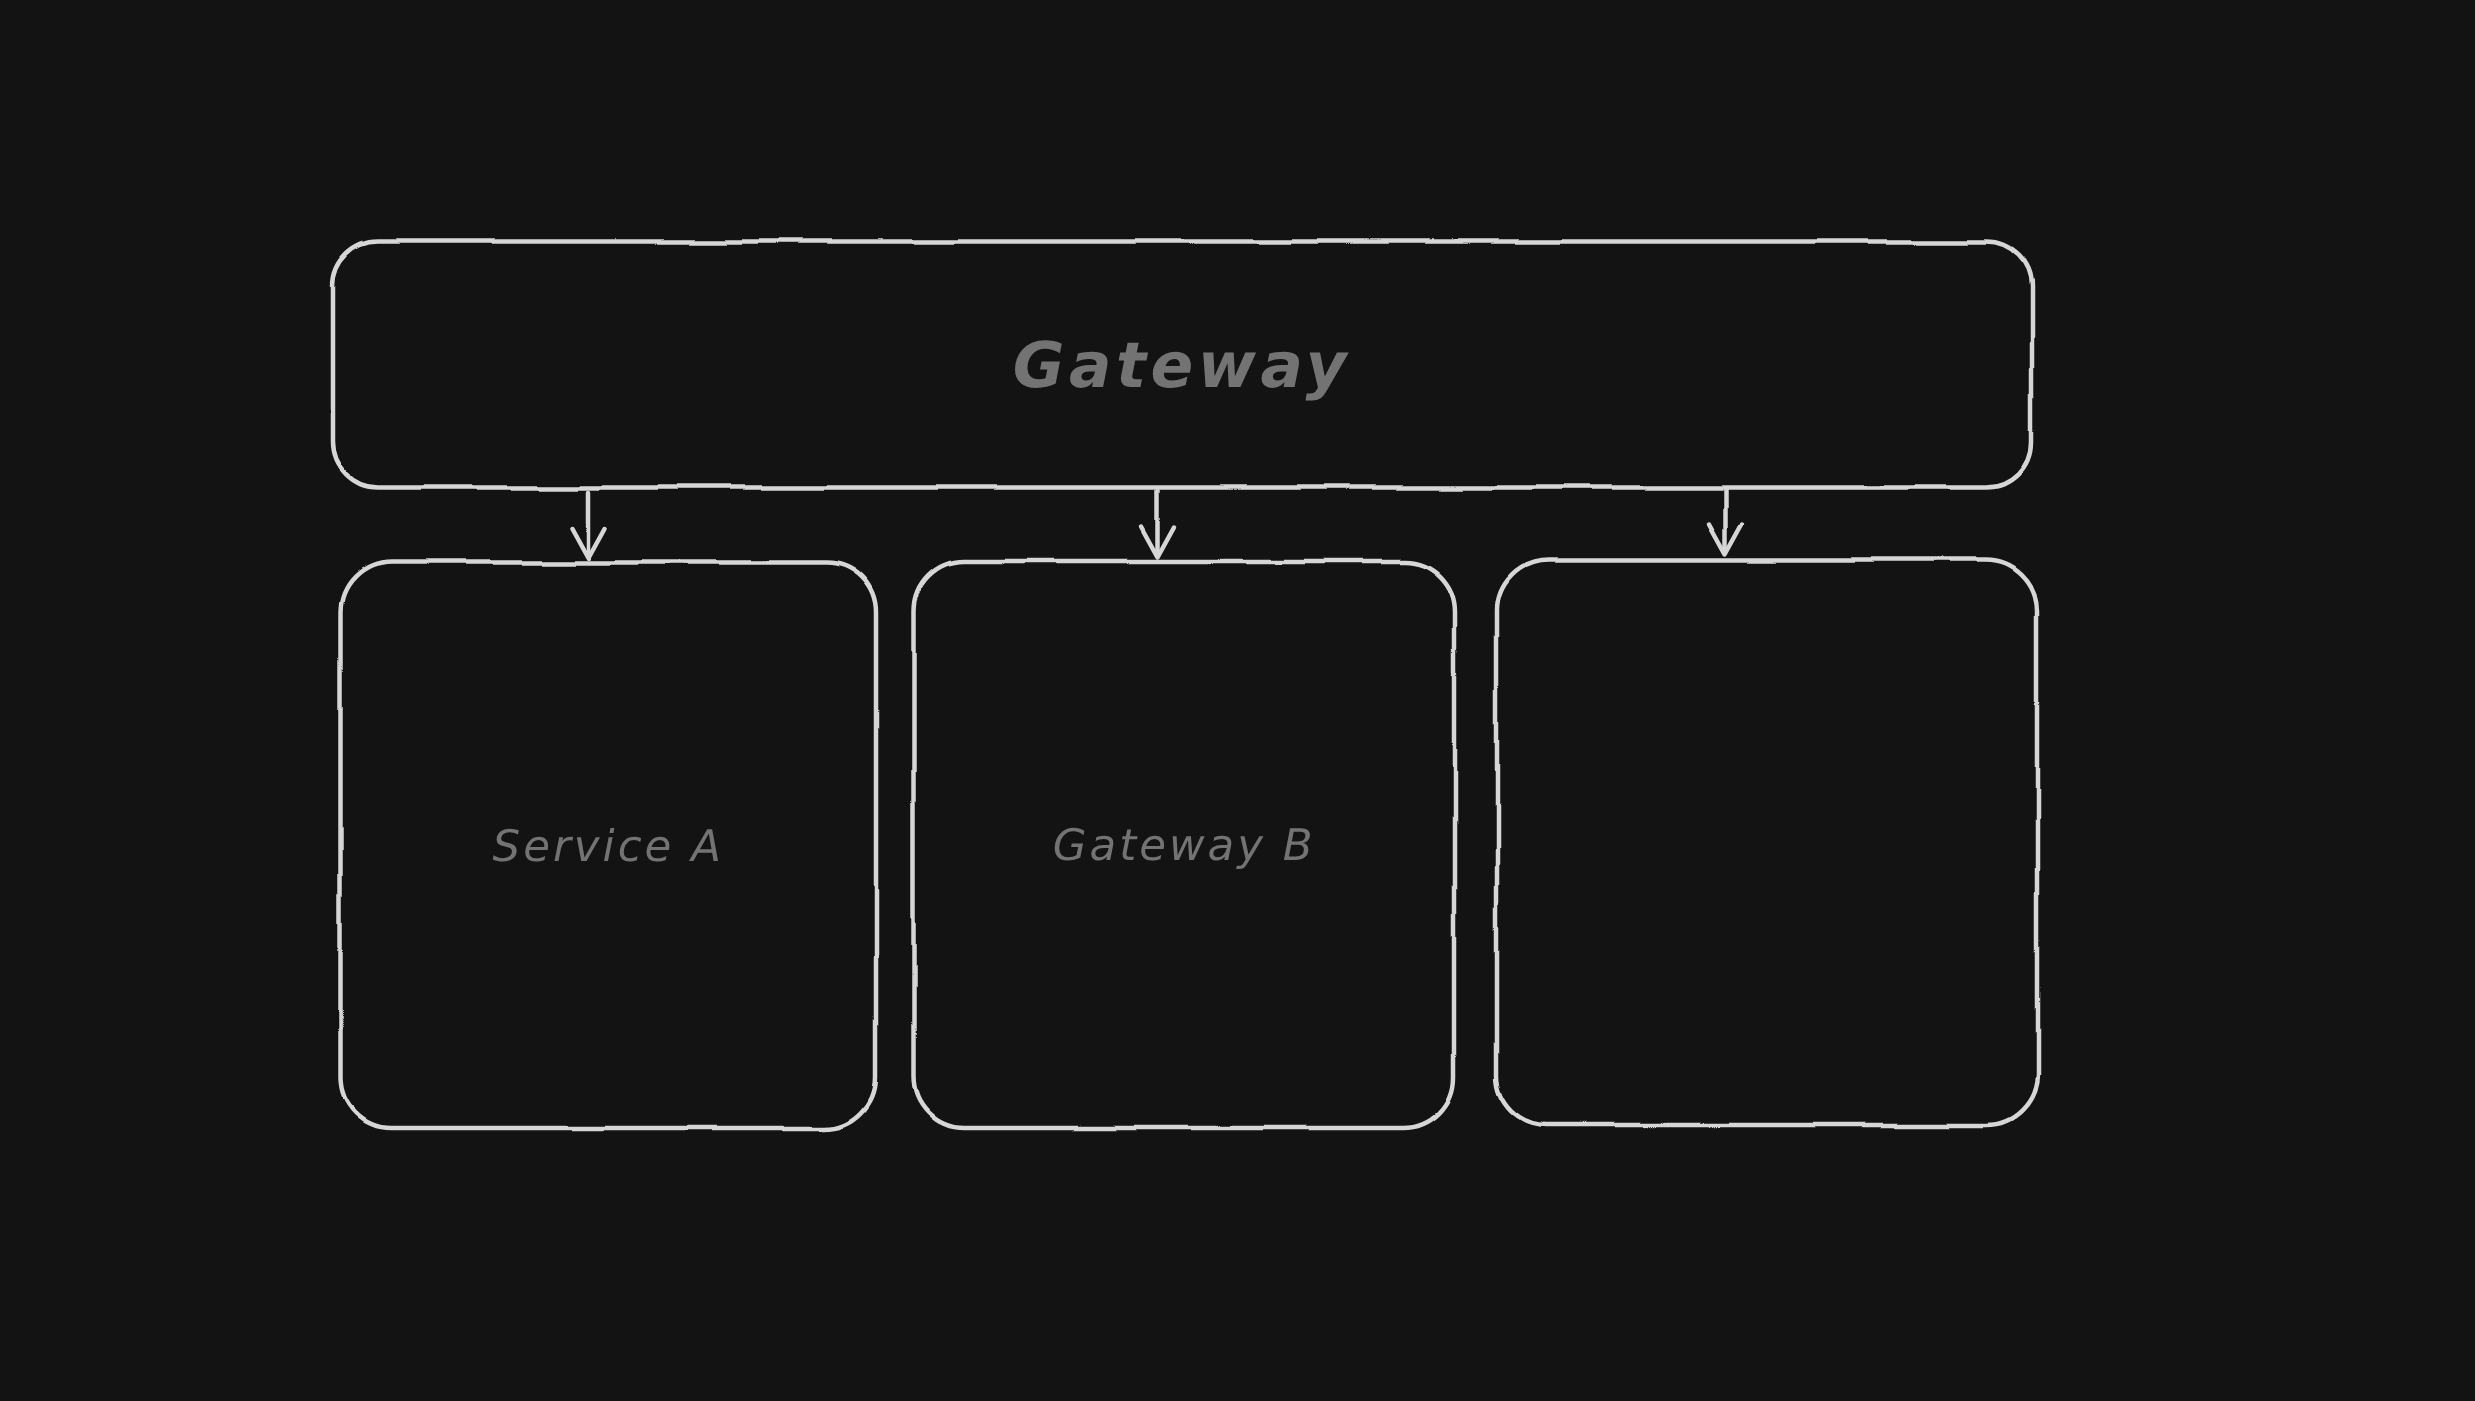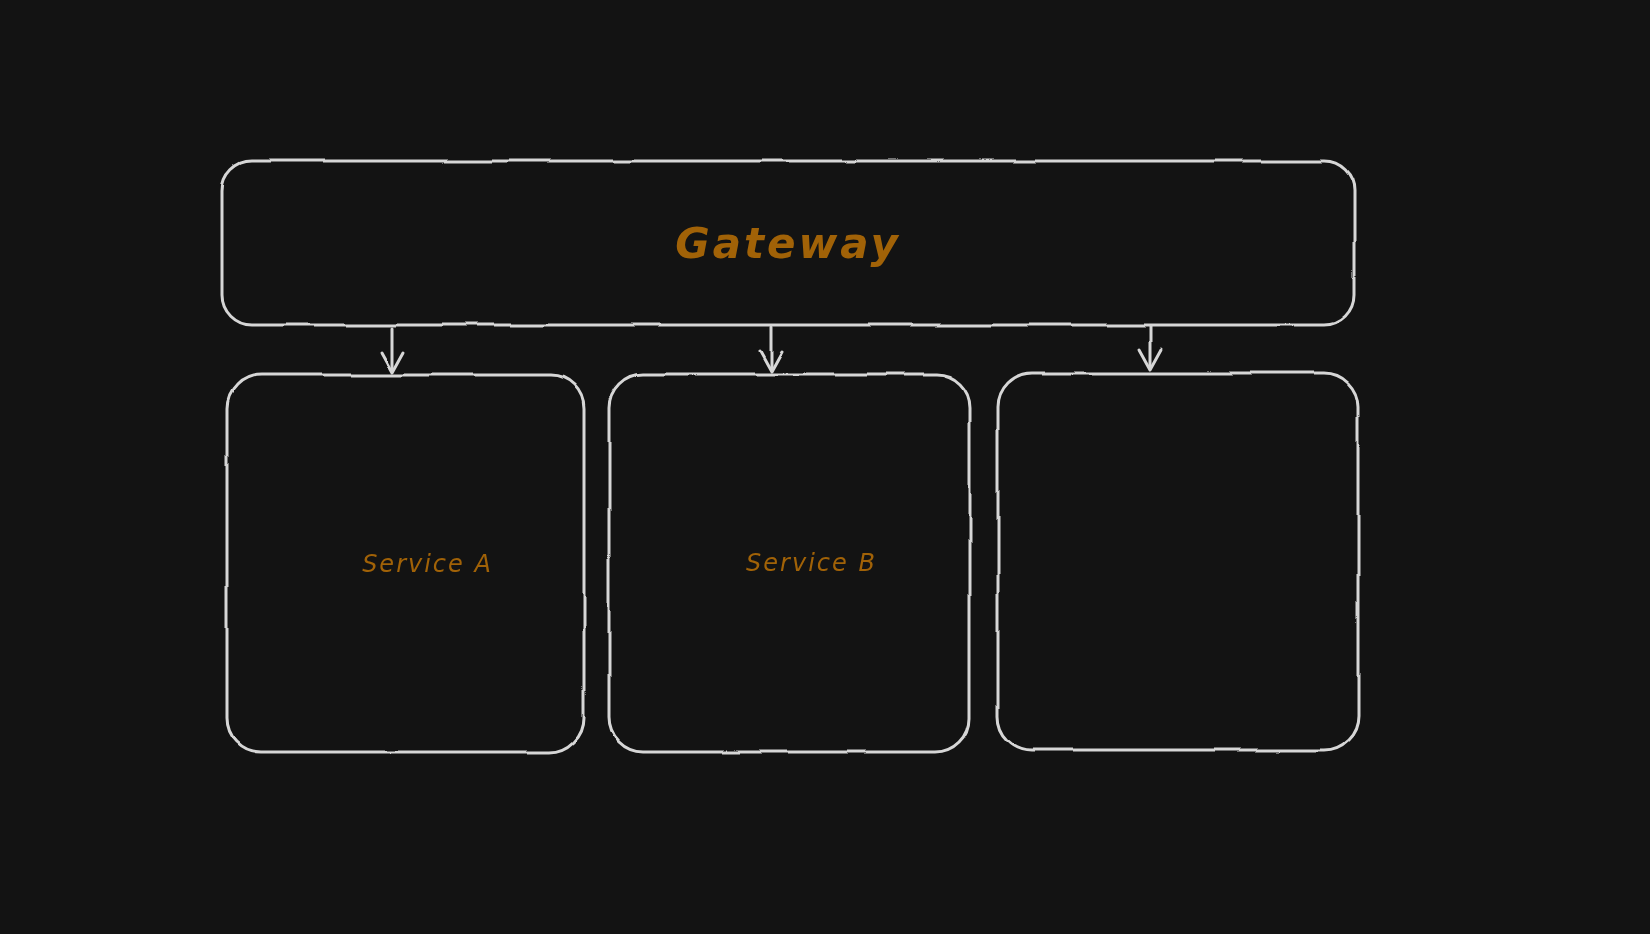--- a/index.html
+++ b/index.html
@@ -22,39 +22,38 @@
     left: 0;
     top: 0;
     width: 1650px;
     height: 934px;
   }
   .node-label {
     position: absolute;
     display: flex;
     align-items: center;
     justify-content: center;
-    color: #a16207;
+    color: #737373;
     font-style: italic;
     letter-spacing: 2px;
     pointer-events: none;
     white-space: nowrap;
   }
   .gateway-label {
     left: 222px;
     top: 161px;
     width: 1132px;
     height: 164px;
     font-size: 42px;
     font-weight: bold;
     letter-spacing: 3px;
   }
   .service-label {
-    font-size: 24px;
+    font-size: 29px;
     font-weight: normal;
-    padding-left: 22px;
   }
   .service-a-label { left: 227px; top: 375px; width: 357px; height: 377px; }
   .service-b-label { left: 609px; top: 374px; width: 361px; height: 378px; }
   .service-c-label { left: 998px; top: 373px; width: 360px; height: 377px; }
 </style>
 </head>
 <body>
 
 <div class="canvas">
 
@@ -90,16 +89,16 @@
         <line x1="1151" y1="326" x2="1151" y2="366" stroke="#d6d6d6"></line>
         <polyline points="1140,349 1151,369 1162,349" stroke="#d6d6d6"></polyline>
       </g>
     </g>
   </svg>
 
   <div class="node-label gateway-label">Gateway</div>
 
   <div class="node-label service-label service-a-label">Service A</div>
 
-  <div class="node-label service-label service-b-label">Service B</div>
+  <div class="node-label service-label service-b-label">Gateway B</div>
 
 
 </div>
 
 </body></html>

